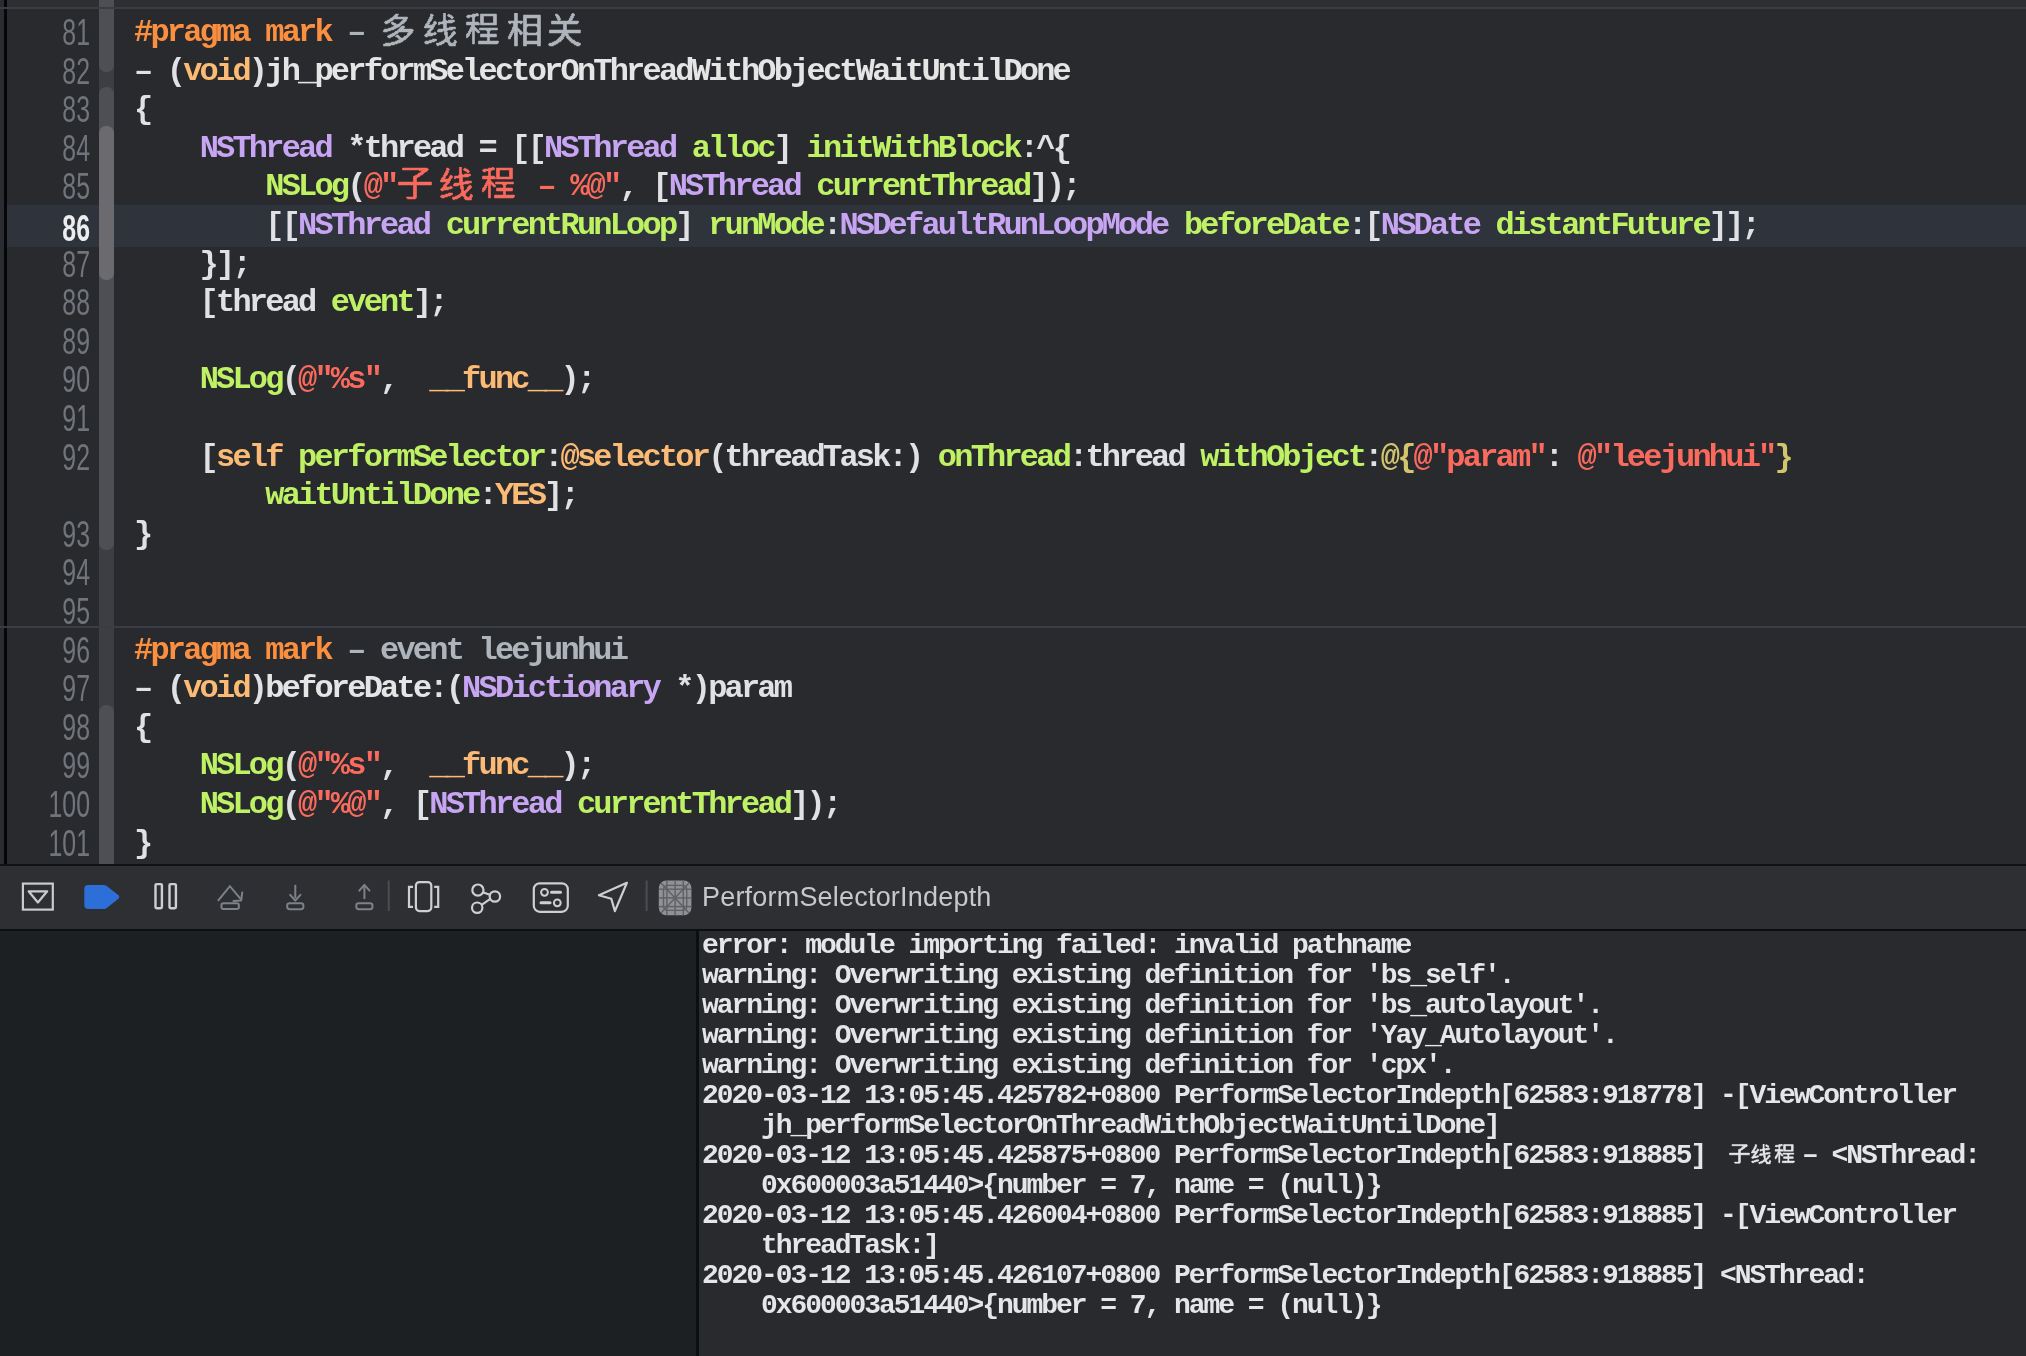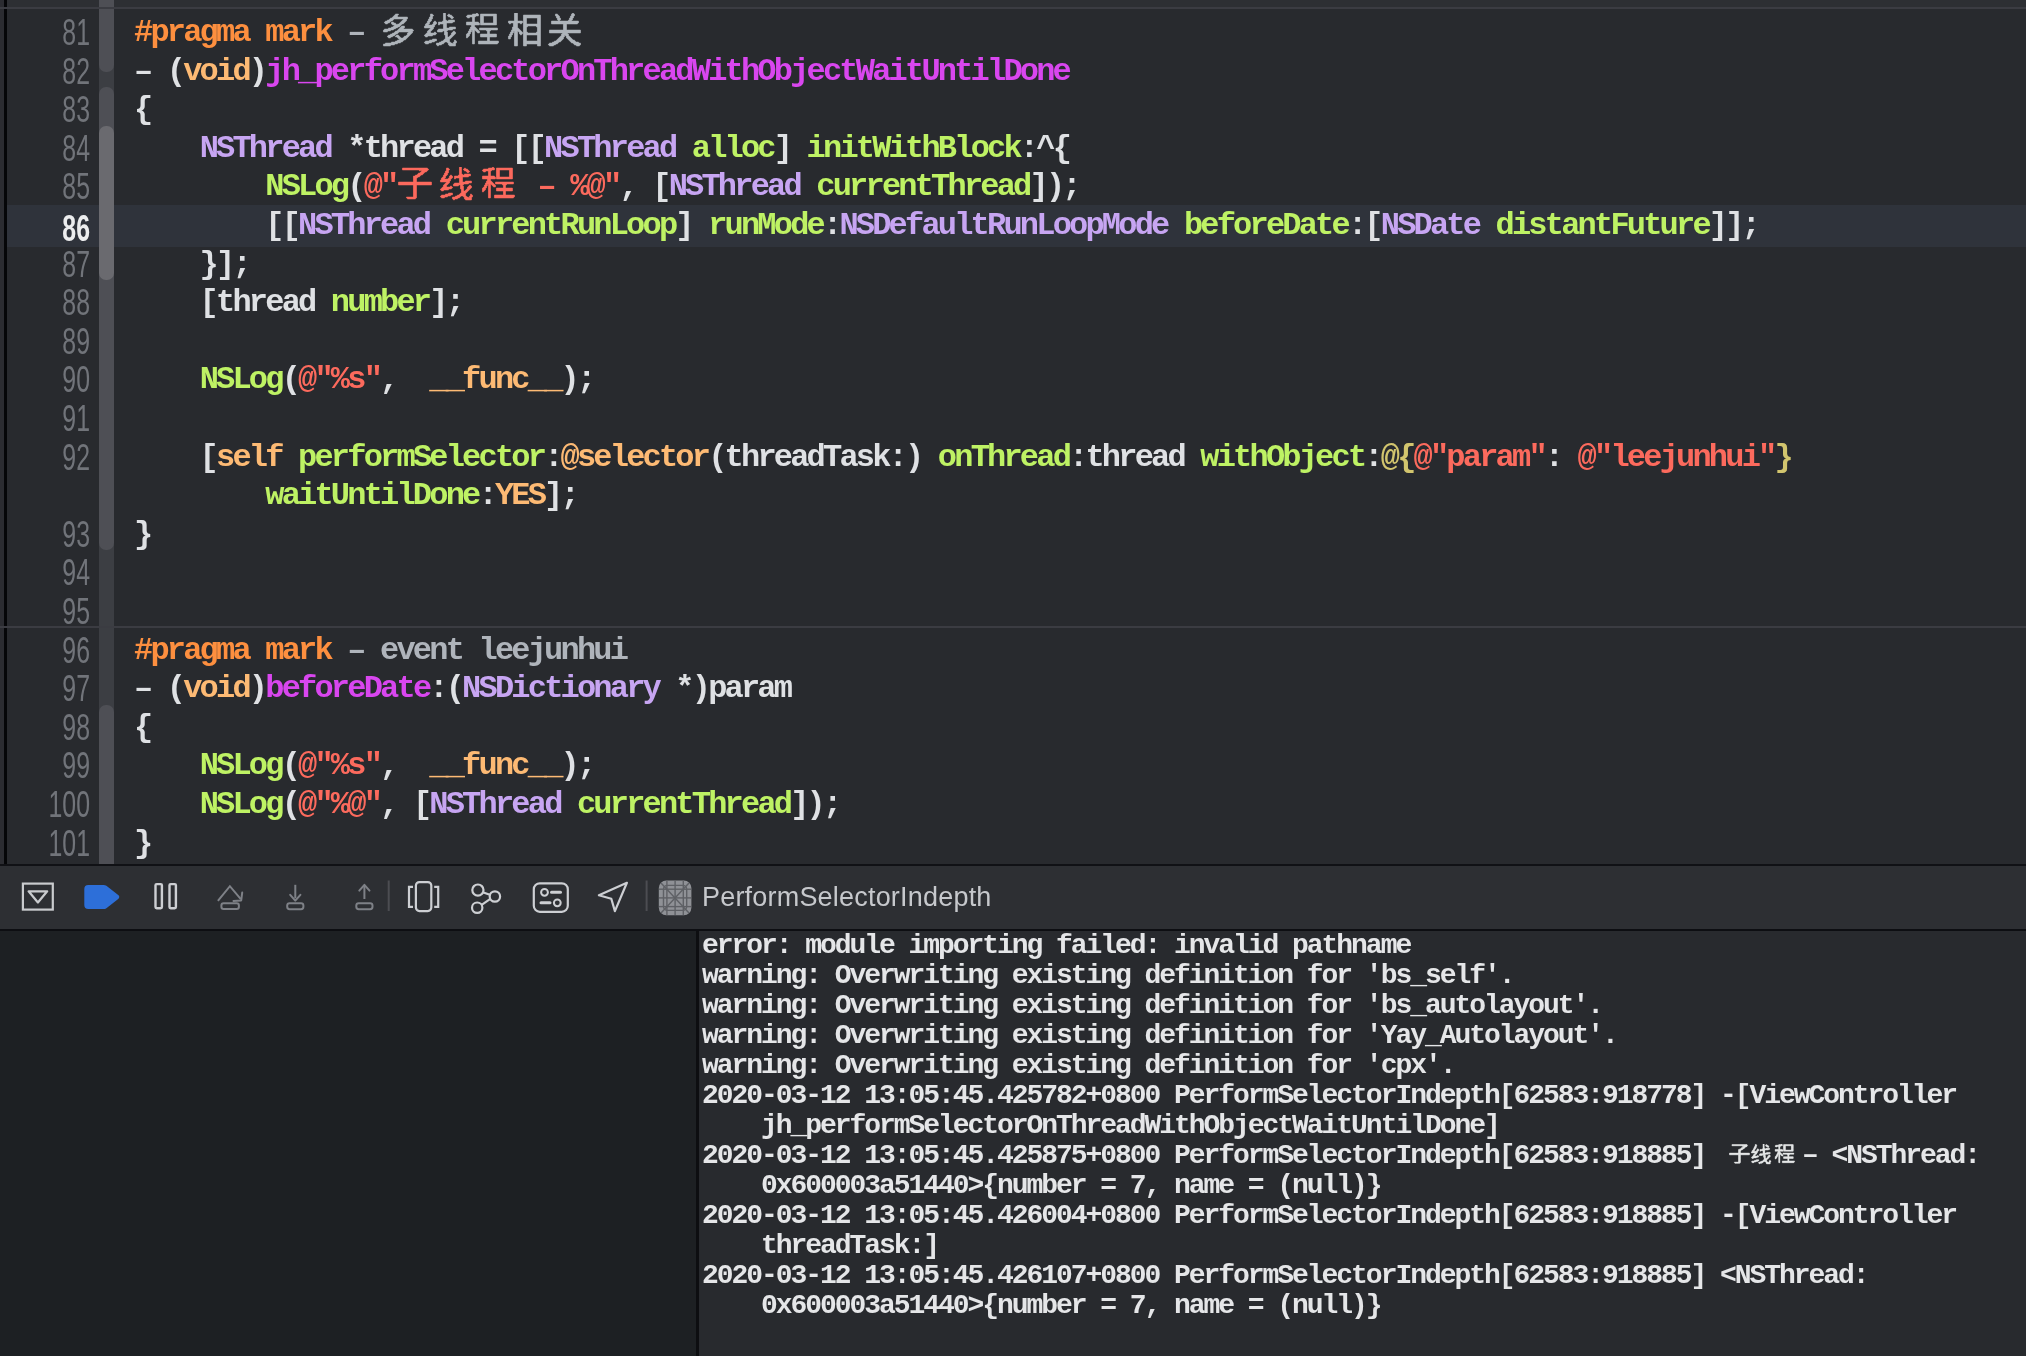--- a/index.html
+++ b/index.html
@@ -1,20 +1,20 @@
 <!DOCTYPE html>
 <html><head><meta charset="utf-8"><style>
 html,body{margin:0;padding:0;background:#282A2E;width:2026px;height:1356px;overflow:hidden}
 #stage{position:absolute;left:0;top:0;width:1656px;height:1356px;background:#282A2E}
 .abs{position:absolute}
 
 .crow{position:absolute;left:0;width:2026px;height:39px;font:bold 32px "Liberation Mono",monospace;letter-spacing:-2.8px;white-space:pre;color:#DFE1E4;line-height:39px}
 .num{position:absolute;left:0;width:90px;text-align:right;font:36px "Liberation Sans",sans-serif;letter-spacing:0;color:#71747A;line-height:39px;height:39px;transform:scaleX(0.69);transform-origin:100% 50%}
 .num.cur{color:#ECEDEE;font-weight:bold}
-.kw{color:#fdba74}.pp{color:#FD8F3F}.str{color:#FC6A5D}.cls{color:#C7A5F2}.mth{color:#bef264}.pjm{color:#d946ef}.gry{color:#AFB4BB}.ylw{color:#D2C56E}
+.kw{color:#fdba74}.pp{color:#FD8F3F}.str{color:#FC6A5D}.cls{color:#C7A5F2}.mth{color:#bef264}.pjm{color:#e5e5e5}.gry{color:#AFB4BB}.ylw{color:#D2C56E}
 .ck{display:inline-block;vertical-align:-6px}
 
 #console{position:absolute;left:702px;top:931px;font:bold 28px "Liberation Mono",monospace;letter-spacing:-2.05px;white-space:pre;color:#E5E6E8;line-height:30px}
 .ck2{display:inline-block;vertical-align:-2px}
 </style></head>
 <body>
 <svg width="0" height="0" style="position:absolute">
     <defs>
 <path id="cj-duo" d="M13 1h3v1h-3zM12 2h3v1h-3zM11 3h4v1h-4zM10 4h15v1h-15zM8 5h17v1h-17zM7 6h4v1h-4zM21 6h3v1h-3zM5 7h5v1h-5zM20 7h4v1h-4zM3 8h5v1h-5zM19 8h4v1h-4zM2 9h5v1h-5zM9 9h2v1h-2zM18 9h4v1h-4zM3 10h2v1h-2zM9 10h4v1h-4zM17 10h4v1h-4zM10 11h4v1h-4zM15 11h4v1h-4zM12 12h6v1h-6zM11 13h6v1h-6zM19 13h3v1h-3zM9 14h6v1h-6zM18 14h4v1h-4zM6 15h7v1h-7zM17 15h4v1h-4zM2 16h9v1h-9zM16 16h14v1h-14zM1 17h7v1h-7zM15 17h16v1h-16zM1 18h4v1h-4zM13 18h17v1h-17zM12 19h4v1h-4zM26 19h4v1h-4zM10 20h5v1h-5zM25 20h4v1h-4zM8 21h5v1h-5zM25 21h3v1h-3zM6 22h6v1h-6zM14 22h2v1h-2zM24 22h3v1h-3zM5 23h5v1h-5zM13 23h4v1h-4zM22 23h4v1h-4zM6 24h2v1h-2zM15 24h3v1h-3zM21 24h4v1h-4zM16 25h8v1h-8zM17 26h6v1h-6zM15 27h6v1h-6zM13 28h7v1h-7zM9 29h9v1h-9zM3 30h12v1h-12zM1 31h11v1h-11zM1 32h7v1h-7z"></path>
 <path id="cj-xian" d="M19 0h2v1h-2zM6 1h2v1h-2zM19 1h2v1h-2zM24 1h1v1h-1zM6 2h3v1h-3zM19 2h2v1h-2zM23 2h4v1h-4zM6 3h2v1h-2zM19 3h2v1h-2zM24 3h4v1h-4zM5 4h3v1h-3zM19 4h2v1h-2zM26 4h3v1h-3zM5 5h3v1h-3zM19 5h2v1h-2zM27 5h1v1h-1zM4 6h3v1h-3zM19 6h2v1h-2zM4 7h3v1h-3zM19 7h3v1h-3zM24 7h6v1h-6zM3 8h3v1h-3zM10 8h1v1h-1zM18 8h12v1h-12zM3 9h2v1h-2zM9 9h3v1h-3zM14 9h14v1h-14zM2 10h3v1h-3zM9 10h3v1h-3zM14 10h8v1h-8zM1 11h3v1h-3zM8 11h3v1h-3zM14 11h1v1h-1zM19 11h3v1h-3zM1 12h9v1h-9zM19 12h3v1h-3zM0 13h10v1h-10zM19 13h3v1h-3zM0 14h9v1h-9zM19 14h3v1h-3zM25 14h6v1h-6zM6 15h3v1h-3zM19 15h12v1h-12zM5 16h3v1h-3zM14 16h14v1h-14zM4 17h3v1h-3zM13 17h10v1h-10zM3 18h3v1h-3zM13 18h5v1h-5zM20 18h2v1h-2zM29 18h1v1h-1zM3 19h3v1h-3zM10 19h1v1h-1zM20 19h3v1h-3zM28 19h3v1h-3zM2 20h10v1h-10zM20 20h3v1h-3zM27 20h4v1h-4zM1 21h10v1h-10zM20 21h3v1h-3zM27 21h3v1h-3zM0 22h8v1h-8zM21 22h2v1h-2zM26 22h3v1h-3zM1 23h2v1h-2zM21 23h2v1h-2zM25 23h3v1h-3zM21 24h6v1h-6zM21 25h5v1h-5zM8 26h4v1h-4zM20 26h5v1h-5zM5 27h7v1h-7zM19 27h6v1h-6zM30 27h1v1h-1zM1 28h9v1h-9zM17 28h8v1h-8zM30 28h2v1h-2zM0 29h7v1h-7zM15 29h5v1h-5zM23 29h3v1h-3zM29 29h3v1h-3zM1 30h3v1h-3zM12 30h7v1h-7zM24 30h4v1h-4zM29 30h2v1h-2zM12 31h5v1h-5zM24 31h7v1h-7zM13 32h1v1h-1zM25 32h6v1h-6z"></path>
@@ -82,21 +82,21 @@
   <div class="crow" style="left:134.0px;top:128.7px">    <span class="cls">NSThread</span> *thread = [[<span class="cls">NSThread</span> <span class="mth">alloc</span>] <span class="mth">initWithBlock</span>:^{</div>
   <div class="crow" style="left:134.0px;top:167.3px">        <span class="mth">NSLog</span>(<span class="str">@"<svg class="ck" width="41.5" height="34" viewBox="-1.2 0 39 34">
           <use href="#cj-zi" fill="currentColor" stroke="currentColor" stroke-width="0.5"></use>
         </svg><svg class="ck" width="41.5" height="34" viewBox="-1.2 0 39 34">
           <use href="#cj-xian" fill="currentColor" stroke="currentColor" stroke-width="0.5"></use>
         </svg><svg class="ck" width="41.5" height="34" viewBox="-1.2 0 39 34">
           <use href="#cj-cheng" fill="currentColor" stroke="currentColor" stroke-width="0.5"></use>
         </svg> – %@"</span>, [<span class="cls">NSThread</span> <span class="mth">currentThread</span>]);</div>
   <div class="crow" style="left:134.0px;top:205.9px">        [[<span class="cls">NSThread</span> <span class="mth">currentRunLoop</span>] <span class="mth">runMode</span>:<span class="cls">NSDefaultRunLoopMode</span> <span class="mth">beforeDate</span>:[<span class="cls">NSDate</span> <span class="mth">distantFuture</span>]];</div>
   <div class="crow" style="left:134.0px;top:244.5px">    }];</div>
-  <div class="crow" style="left:134.0px;top:283.1px">    [thread <span class="mth">number</span>];</div>
+  <div class="crow" style="left:134.0px;top:283.1px">    [thread <span class="mth">event</span>];</div>
   <div class="crow" style="left:134.0px;top:360.3px">    <span class="mth">NSLog</span>(<span class="str">@"%s"</span>,  <span class="kw">__func__</span>);</div>
   <div class="crow" style="left:134.0px;top:437.5px">    [<span class="kw">self</span> <span class="mth">performSelector</span>:<span class="kw">@selector</span>(threadTask:) <span class="mth">onThread</span>:thread <span class="mth">withObject</span>:<span class="ylw">@{</span><span class="str">@"param"</span>: <span class="str">@"leejunhui"</span><span class="ylw">}</span></div>
   <div class="crow" style="left:134.0px;top:476.1px">        <span class="mth">waitUntilDone</span>:<span class="kw">YES</span>];</div>
   <div class="crow" style="left:134.0px;top:514.7px">}</div>
   <div class="crow" style="left:134.0px;top:630.5px"><span class="pp">#pragma mark</span> <span class="gry">– event leejunhui</span></div>
   <div class="crow" style="left:134.0px;top:669.1px">– (<span class="kw">void</span>)<span class="pjm">beforeDate</span>:(<span class="cls">NSDictionary</span> *)param</div>
   <div class="crow" style="left:134.0px;top:707.7px">{</div>
   <div class="crow" style="left:134.0px;top:746.3px">    <span class="mth">NSLog</span>(<span class="str">@"%s"</span>,  <span class="kw">__func__</span>);</div>
   <div class="crow" style="left:134.0px;top:784.9px">    <span class="mth">NSLog</span>(<span class="str">@"%@"</span>, [<span class="cls">NSThread</span> <span class="mth">currentThread</span>]);</div>
   <div class="crow" style="left:134.0px;top:823.5px">}</div>

